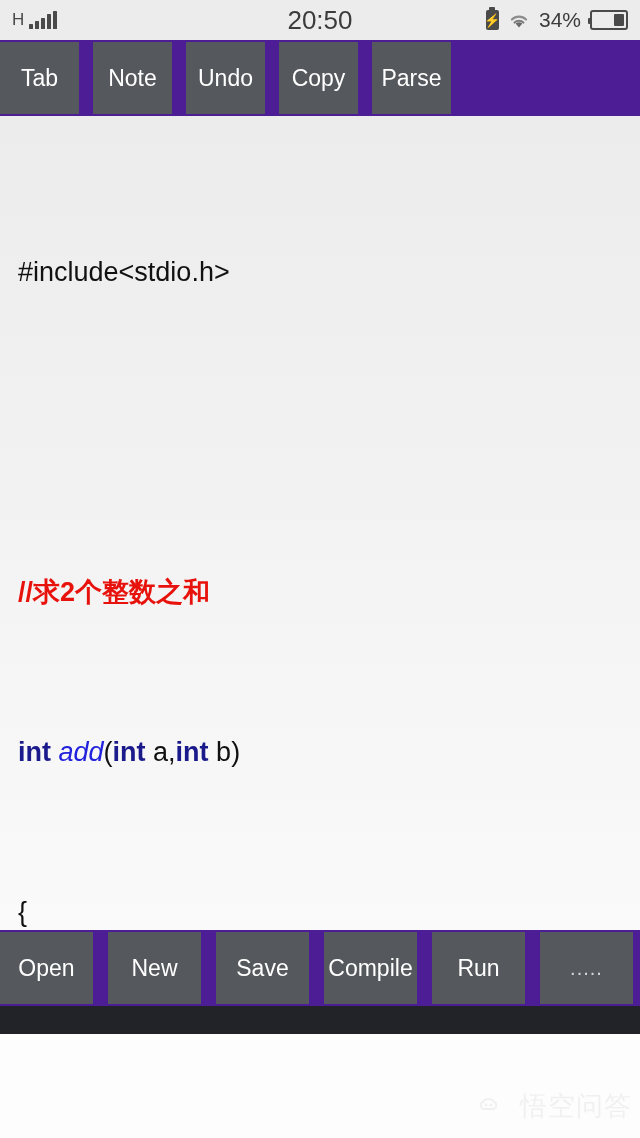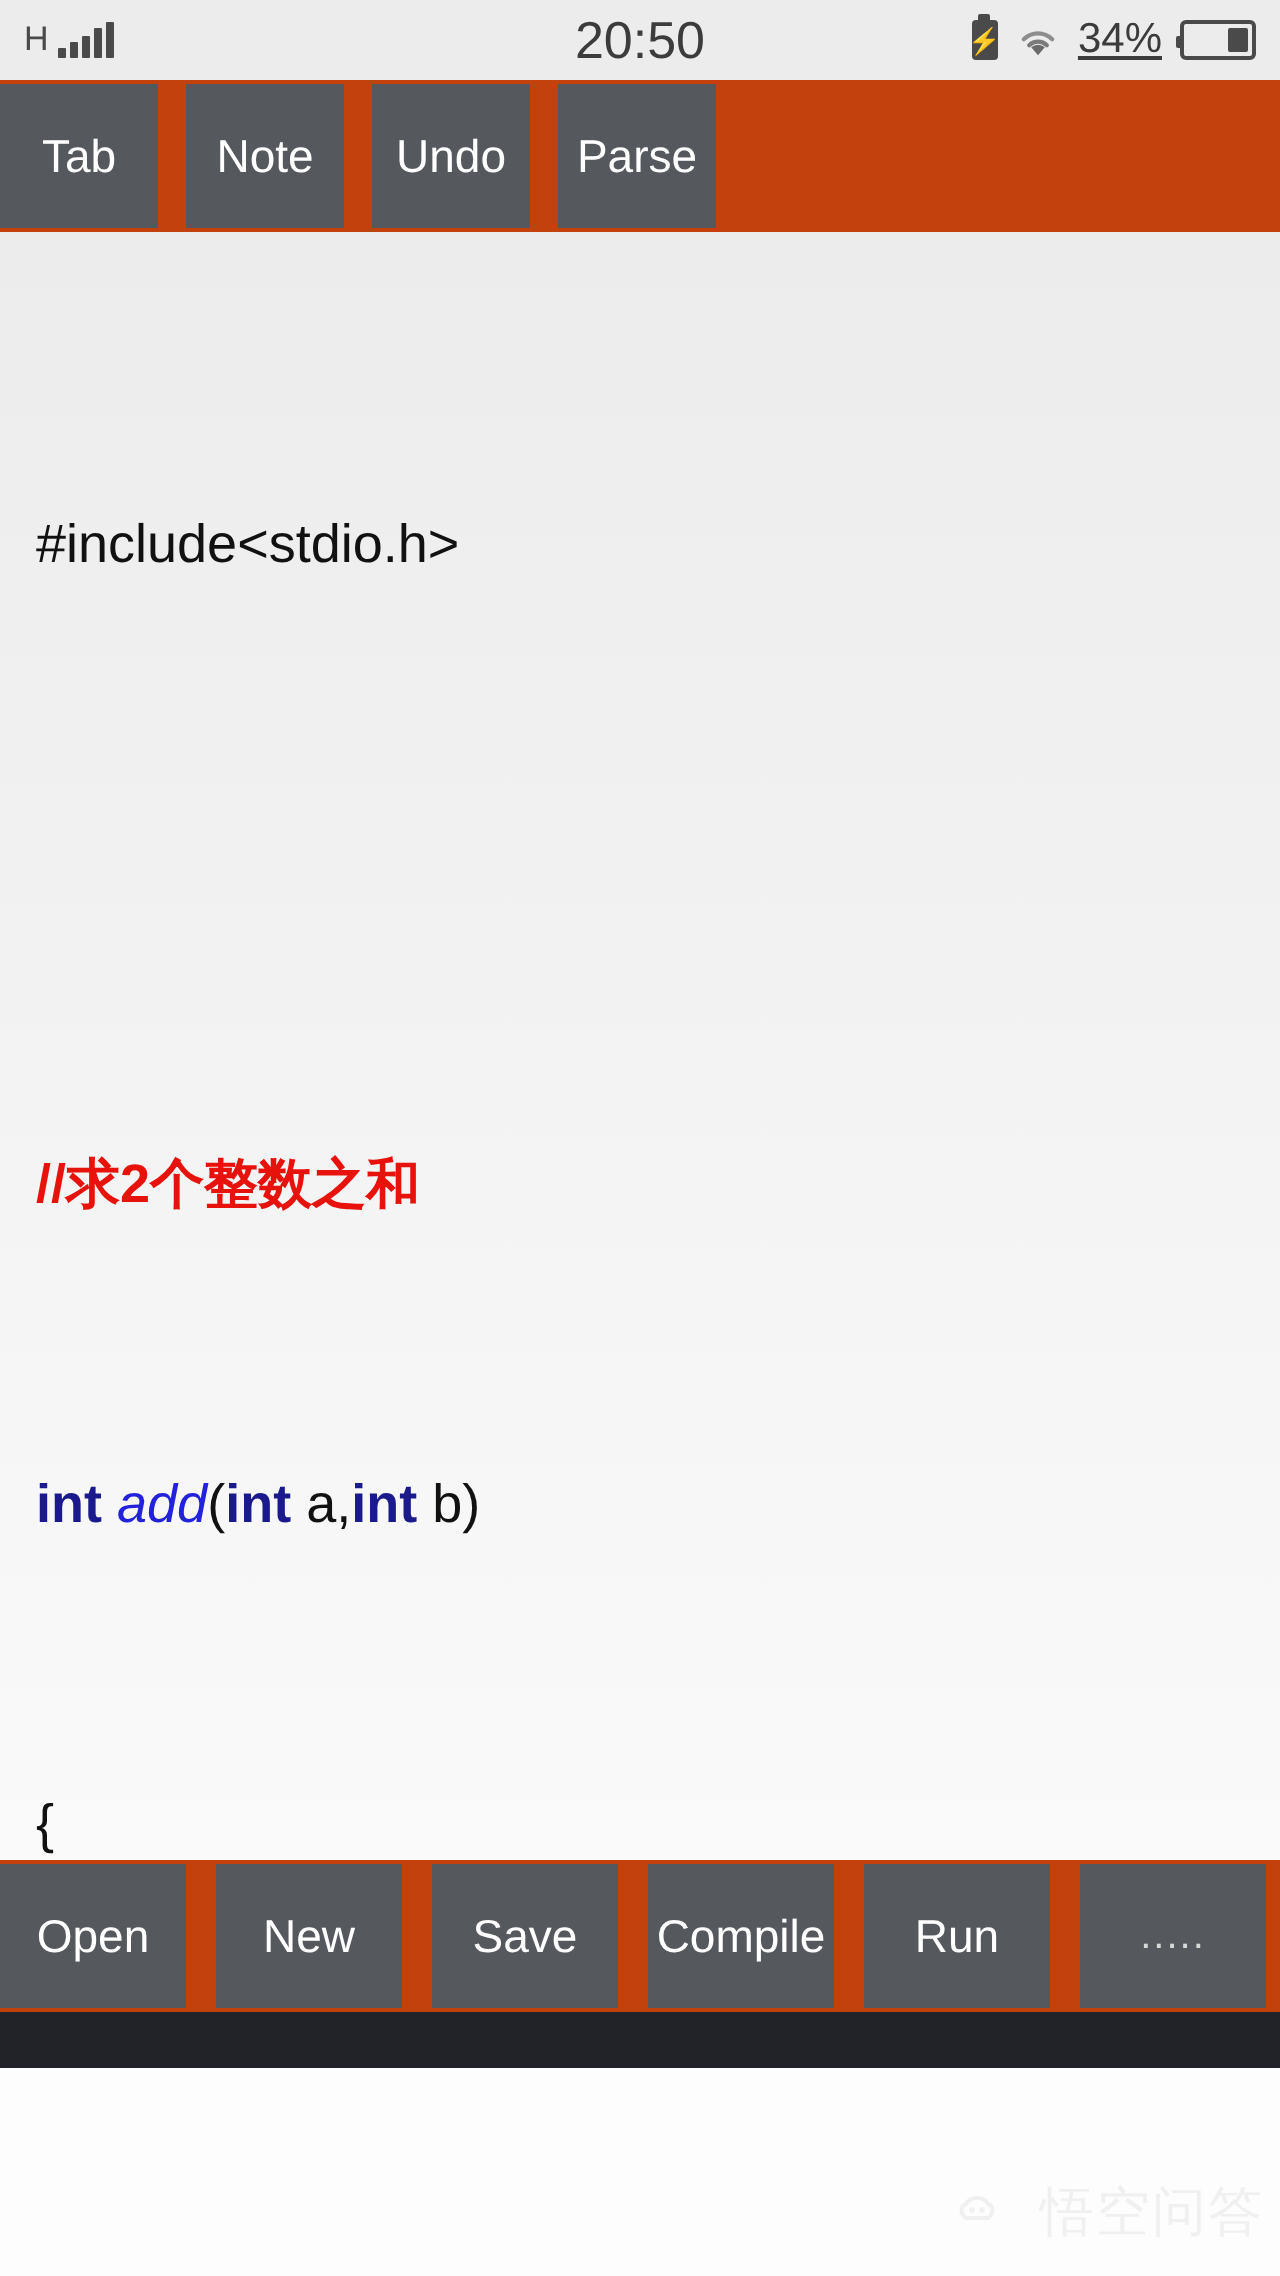--- a/index.html
+++ b/index.html
@@ -44,36 +44,36 @@
   }
   .ic-batt-charge:before {
     content: ""; position: absolute; top: -3px; left: 3.5px;
     width: 6px; height: 3px; background: #4a4a4a; border-radius: 1px 1px 0 0;
   }
   .ic-batt-charge span {
     color: #ececec; font-size: 13px; line-height: 1; font-weight: bold;
   }
   .ic-wifi { width: 22px; height: 17px; position: relative; }
   .ic-wifi svg { display:block; }
-  .sb-pct { font-size: 21px; color: #3c3c3c; text-decoration: underline; }
+  .sb-pct { font-size: 21px; color: #3c3c3c; }
   .ic-batt {
     width: 38px; height: 20px; border: 2px solid #4a4a4a; border-radius: 3px;
     position: relative; display: flex; align-items: center;
     justify-content: flex-end; padding: 2px;
   }
   .ic-batt:after {
     content: ""; position: absolute; left: -4px; top: 6px;
     width: 3px; height: 6px; background: #4a4a4a; border-radius: 1px 0 0 1px;
   }
   .ic-batt .fill { height: 100%; width: 34%; background: #4a4a4a; border-radius: 1px; }
 
   
   .toolbar {
     position: absolute; left: 0; width: 640px; height: 76px;
-    background: #c2410c; display: flex; align-items: stretch;
+    background: #4c1d95; display: flex; align-items: stretch;
     overflow: hidden;
   }
   .toolbar.top { top: 40px; }
   .toolbar.bottom { top: 930px; }
   .tb-btn {
     flex: 0 0 auto; height: 72px; margin-top: 2px;
     background: #55585c;
     color: #ffffff; font-size: 23px;
     display: flex; align-items: center; justify-content: center;
     border: none; cursor: pointer;
@@ -155,20 +155,21 @@
       <span class="ic-batt">
         <span class="fill"></span>
       </span>
     </div>
   </div>
 
   <div class="toolbar top">
     <button class="tb-btn">Tab</button>
     <button class="tb-btn">Note</button>
     <button class="tb-btn">Undo</button>
+    <button class="tb-btn">Copy</button>
     <button class="tb-btn">Parse</button>
   </div>
 
   <div class="codearea">
     <div class="code">
 
       <div class="ln"><span class="pl">#include&lt;stdio.h&gt;</span></div>
 
       <div class="ln"> </div>
 

